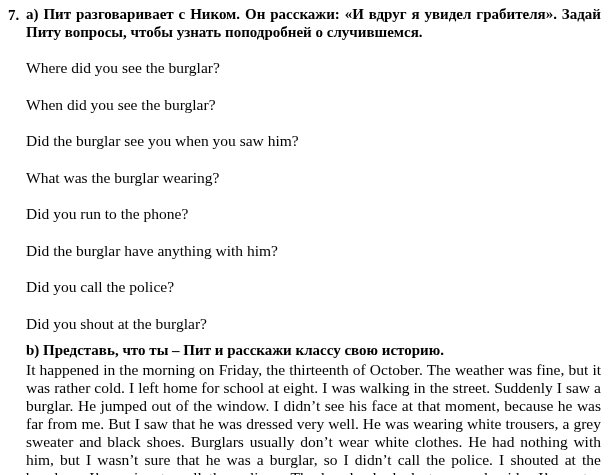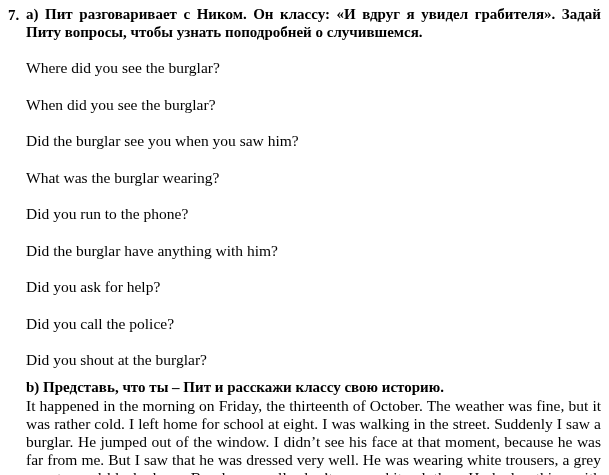--- a/index.html
+++ b/index.html
@@ -75,30 +75,29 @@
   }
 </style>
 </head>
 <body>
 
 <div class="page">
   <div class="exercise">
     <div class="ex-number">7.</div>
     <div class="ex-body">
 
-      <p class="part-a-intro"><span class="part-label">a)</span> <span>Пит разговаривает с Ником. Он классу: «И вдруг я увидел грабителя». Задай Питу вопросы, чтобы узнать поподробней о случившемся.</span></p>
+      <p class="part-a-intro"><span class="part-label">a)</span> <span>Пит разговаривает с Ником. Он расскажи: «И вдруг я увидел грабителя». Задай Питу вопросы, чтобы узнать поподробней о случившемся.</span></p>
 
       <ul class="q-list">
         <li>Where did you see the burglar?</li>
         <li>When did you see the burglar?</li>
         <li>Did the burglar see you when you saw him?</li>
         <li>What was the burglar wearing?</li>
         <li>Did you run to the phone?</li>
         <li>Did the burglar have anything with him?</li>
-        <li>Did you ask for help?</li>
         <li>Did you call the police?</li>
         <li>Did you shout at the burglar?</li>
       </ul>
 
       <div class="part-b">
         <p class="part-b-intro"><span class="part-label">b)</span> <span>Представь, что ты – Пит и расскажи классу свою историю.</span></p>
         <p class="story">It happened in the morning on Friday, the thirteenth of October. The weather was fine, but it was rather cold. I left home for school at eight. I was walking in the street. Suddenly I saw a burglar. He jumped out of the window. I didn’t see his face at that moment, because he was far from me. But I saw that he was dressed very well. He was wearing white trousers, a grey sweater and black shoes. Burglars usually don’t wear white clothes. He had nothing with him, but I wasn’t sure that he was a burglar, so I didn’t call the police. I shouted at the burglar: «I’m going to call the police». The burglar looked at me and said: «I’m not a burglar. I live in this flat. I couldn’t open my front door today. I am in a hurry, because I work in a plant. So I went out through the window.</p>
       </div>
 
     </div>

